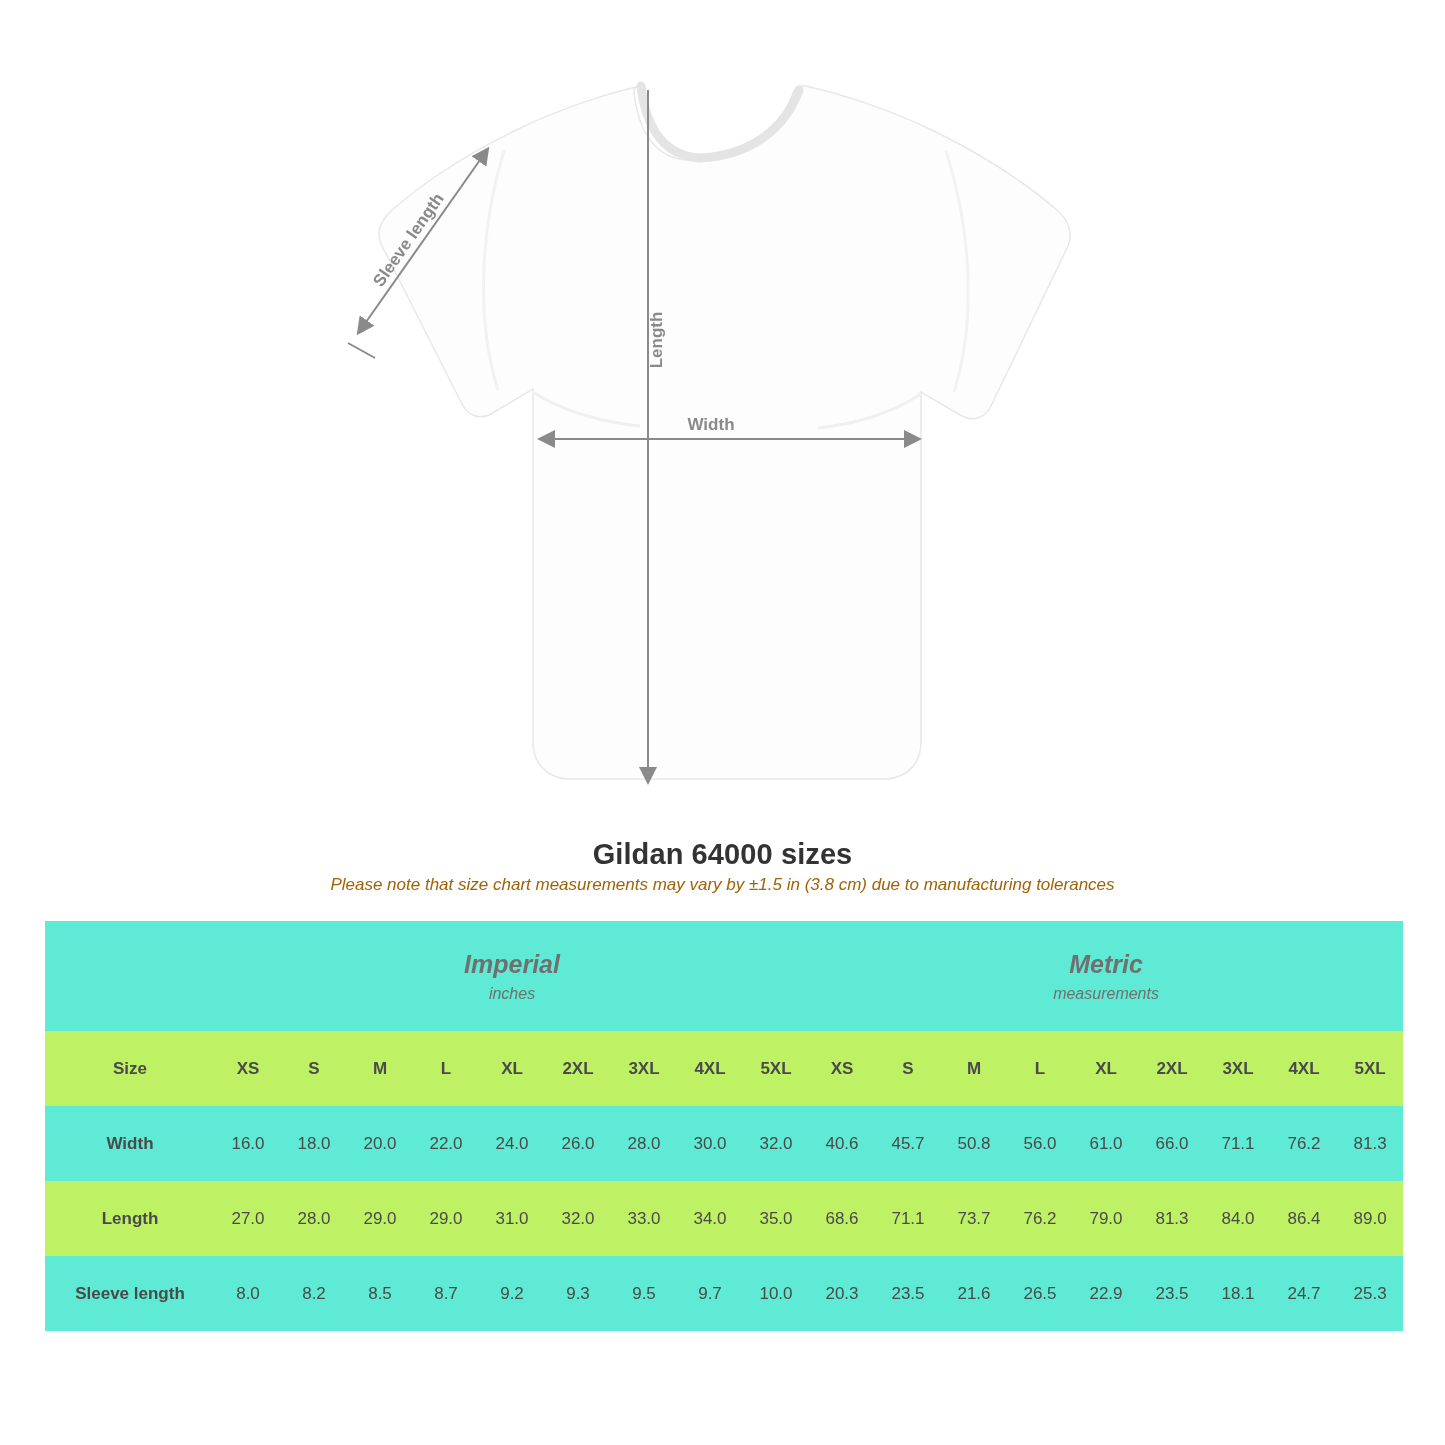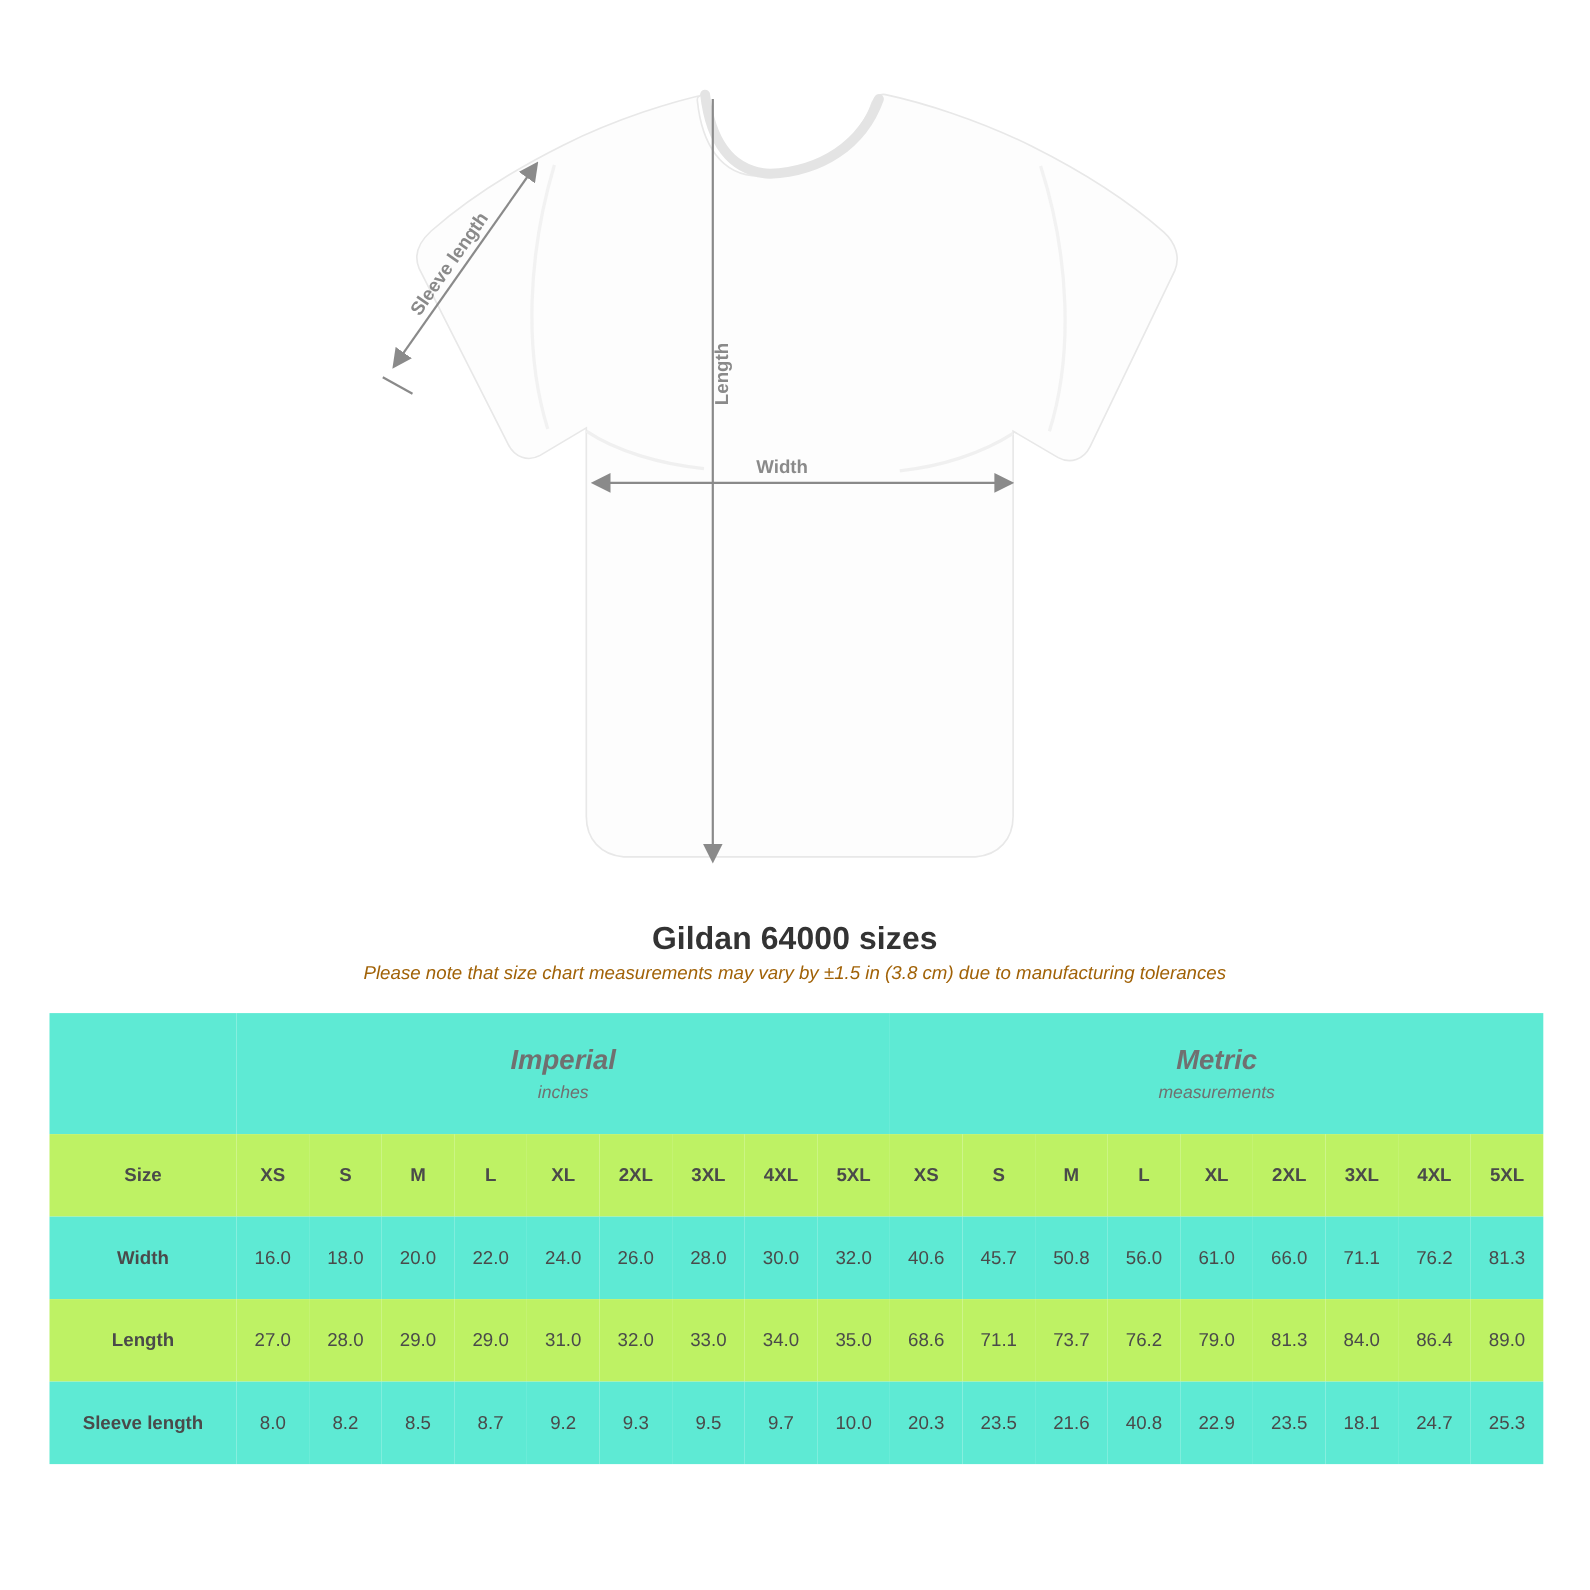--- a/index.html
+++ b/index.html
@@ -275,21 +275,21 @@
           <td class="cell">8.5</td>
           <td class="cell">8.7</td>
           <td class="cell">9.2</td>
           <td class="cell">9.3</td>
           <td class="cell">9.5</td>
           <td class="cell">9.7</td>
           <td class="cell">10.0</td>
           <td class="cell">20.3</td>
           <td class="cell">23.5</td>
           <td class="cell">21.6</td>
-          <td class="cell">40.8</td>
+          <td class="cell">26.5</td>
           <td class="cell">22.9</td>
           <td class="cell">23.5</td>
           <td class="cell">18.1</td>
           <td class="cell">24.7</td>
           <td class="cell">25.3</td>
         </tr>
       </tbody>
     </table>
   </div>
 

